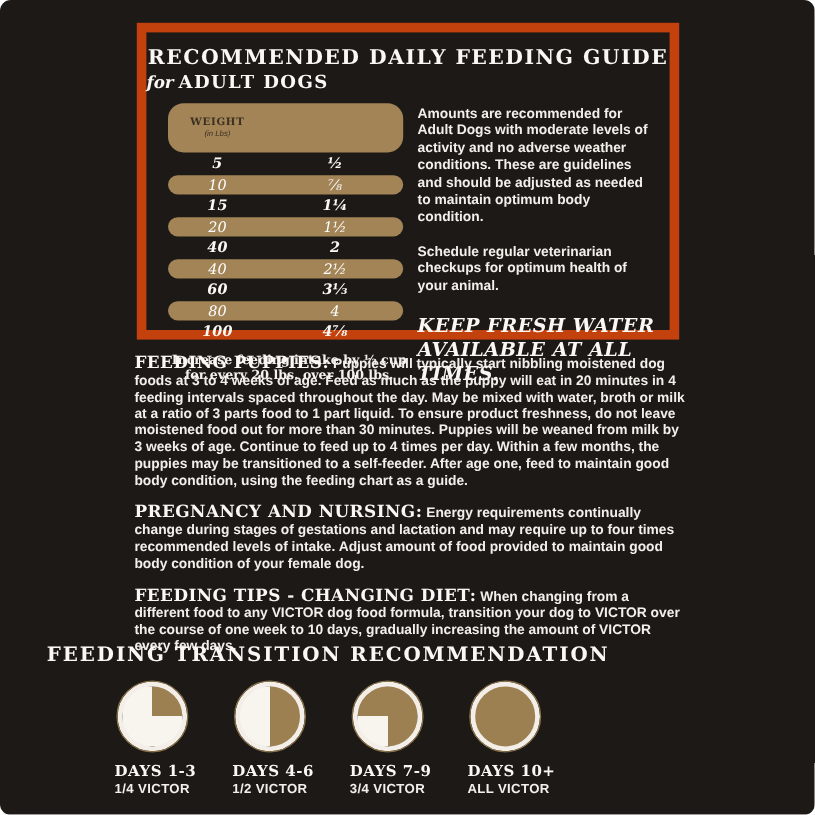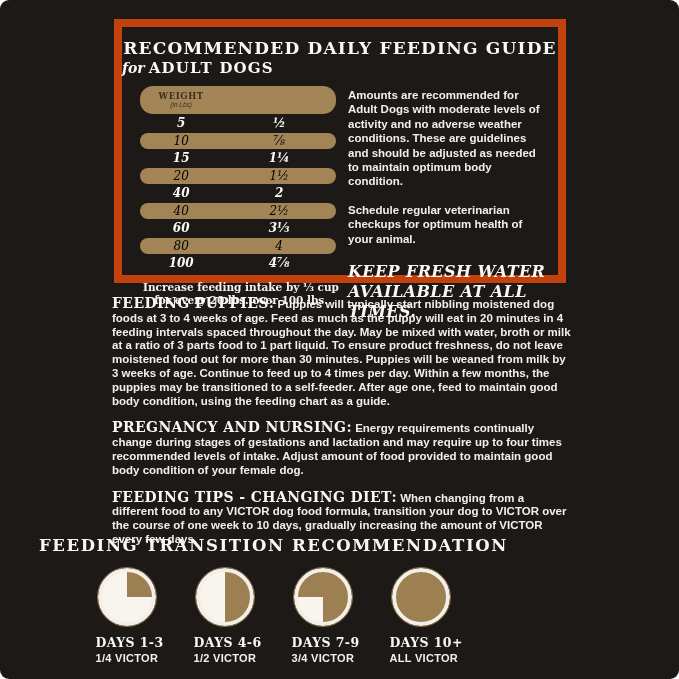--- a/index.html
+++ b/index.html
@@ -9,31 +9,31 @@
   
   .guide-box{position:absolute;left:114px;top:19px;width:452px;height:264px;border:8px solid #c2410c;box-sizing:border-box;}
   .guide-title{margin-top:11px;text-align:center;color:#faf8f5;font-family:"DejaVu Serif",serif;font-weight:bold;font-size:17px;letter-spacing:1.2px;}
   .guide-subtitle{text-align:left;color:#faf8f5;font-family:"DejaVu Serif",serif;font-size:14px;margin-top:1px;}
   .guide-subtitle .for{font-style:italic;font-weight:bold;margin-right:4px;}
   .guide-subtitle .adult{font-weight:bold;font-size:15px;letter-spacing:1.2px;}
 
   .guide-content{display:flex;padding:9px 12px 0 18px;}
   .table-col{width:202px;flex:none;}
   .feed-table{width:196px;}
-  .t-header{display:flex;background:#a28457;border-radius:13px;height:28px;align-items:center;color:#3c2f20;}
+  .t-header{display:flex;background:#a28457;border-radius:13px;height:41px;align-items:center;color:#3c2f20;}
   .t-header .hc{flex:1;text-align:center;line-height:1;}
   .t-header .h1{font-family:"DejaVu Serif",serif;font-weight:bold;font-size:8.5px;letter-spacing:.6px;}
   .t-header .h2{font-style:italic;font-size:6.5px;margin-top:2px;}
   .t-header .hc.w{flex:0 0 42%;}
   .t-row{display:flex;height:16.5px;align-items:center;font-family:"DejaVu Serif",serif;font-weight:bold;font-style:italic;font-size:12px;margin-top:1px;}
   .t-row .cell{text-align:center;}
   .t-row .cw{flex:0 0 42%;}
   .t-row .ca{flex:1;}
   .t-row.plain{color:#fcfaf7;}
-  .t-row.pill{background:#a28457;border-radius:9px;color:#000000;font-weight:normal;}
+  .t-row.pill{background:#a28457;border-radius:9px;color:#ffffff;font-weight:normal;}
   .t-footnote{margin-top:9px;text-align:center;color:#f5f2ee;font-family:"DejaVu Serif",serif;font-weight:bold;font-size:10.5px;line-height:13.5px;}
 
   .right-col{flex:1;color:#f3efea;font-size:11.5px;font-weight:bold;line-height:14.4px;padding-left:6px;padding-top:2px;}
   .right-col p{margin:0 0 14px 0;}
   .water{color:#faf8f5;font-family:"DejaVu Serif",serif;font-weight:bold;font-style:italic;font-size:16px;line-height:20px;letter-spacing:.4px;margin-top:16px;}
 
   
   .sections{position:absolute;left:112px;top:297px;width:460px;color:#f3efea;}
   .section{font-size:11.5px;font-weight:bold;line-height:13.8px;margin-bottom:13px;}
   .sec-head{font-family:"DejaVu Serif",serif;font-size:14px;letter-spacing:.4px;color:#faf8f5;}

